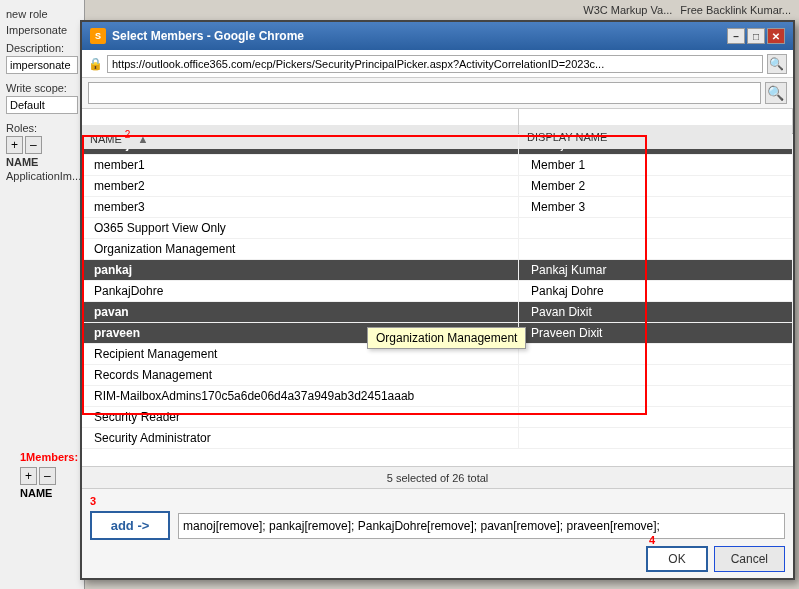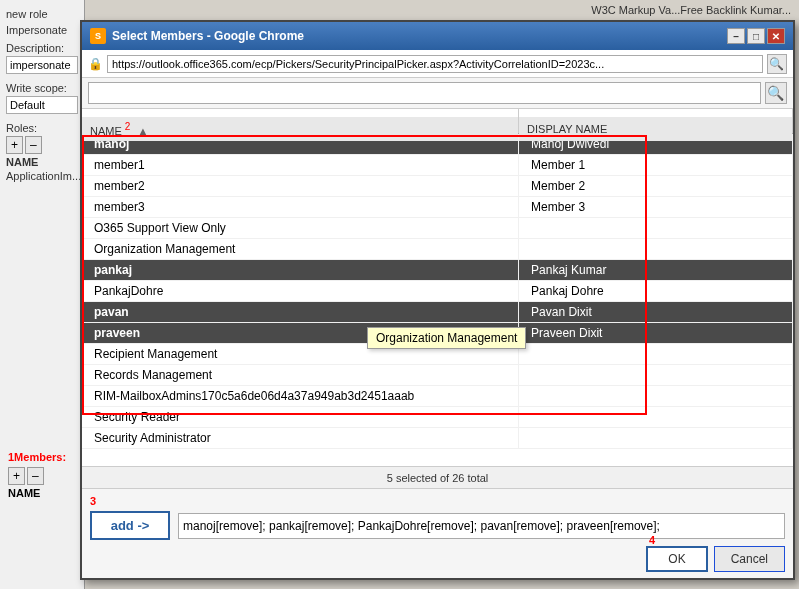--- a/index.html
+++ b/index.html
@@ -20,21 +20,21 @@
       background: #d4d0c8;
     }
 
     
     .top-hint {
       position: absolute;
       top: 0; right: 0;
       height: 20px;
       display: flex;
       align-items: center;
-      gap: 0;
+      gap: 8px;
       padding: 2px 8px;
       font-size: 11px;
       color: #333;
     }
 
     
     .left-panel {
       position: absolute;
       top: 0; left: 0;
       width: 85px;
@@ -212,21 +212,21 @@
     .data-table thead th {
       background: #e8e8e8;
       border-bottom: 1px solid #aaa;
       border-right: 1px solid #ccc;
       padding: 4px 8px;
       text-align: left;
       font-weight: normal;
       font-size: 11px;
       color: #333;
       position: sticky;
-      top: 8px;
+      top: 16px;
     }
     .data-table thead th .sort-icon {
       margin-left: 4px;
       color: #666;
     }
     .data-table td {
       padding: 3px 12px;
       border-bottom: 1px solid #f0f0f0;
       border-right: 1px solid #f0f0f0;
     }
@@ -394,21 +394,21 @@
   <div class="section-label">Write scope:</div>
   <input type="text" class="input-field" value="Default" style="">
   <div class="section-label">Roles:</div>
   <div class="btn-row">
     <button class="small-btn">+</button>
     <button class="small-btn">–</button>
   </div>
   <div style="font-size:11px; color:#333; font-weight:bold; margin-top:2px;">NAME</div>
   <div style="font-size:11px; color:#333; margin-top:2px;">ApplicationIm...</div>
 
-  <div style="position:absolute; bottom:90px; left:8px;">
+  <div style="position:absolute; bottom:90px; left:20px;">
     <div style="font-size:11px; color:red; font-weight:bold;">1Members:</div>
     <div class="btn-row" style="margin-top:4px;">
       <button class="small-btn">+</button>
       <button class="small-btn">–</button>
     </div>
     <div style="font-size:11px; font-weight:bold; margin-top:2px;">NAME</div>
   </div>
 </div>
 
 <div class="modal-overlay">

